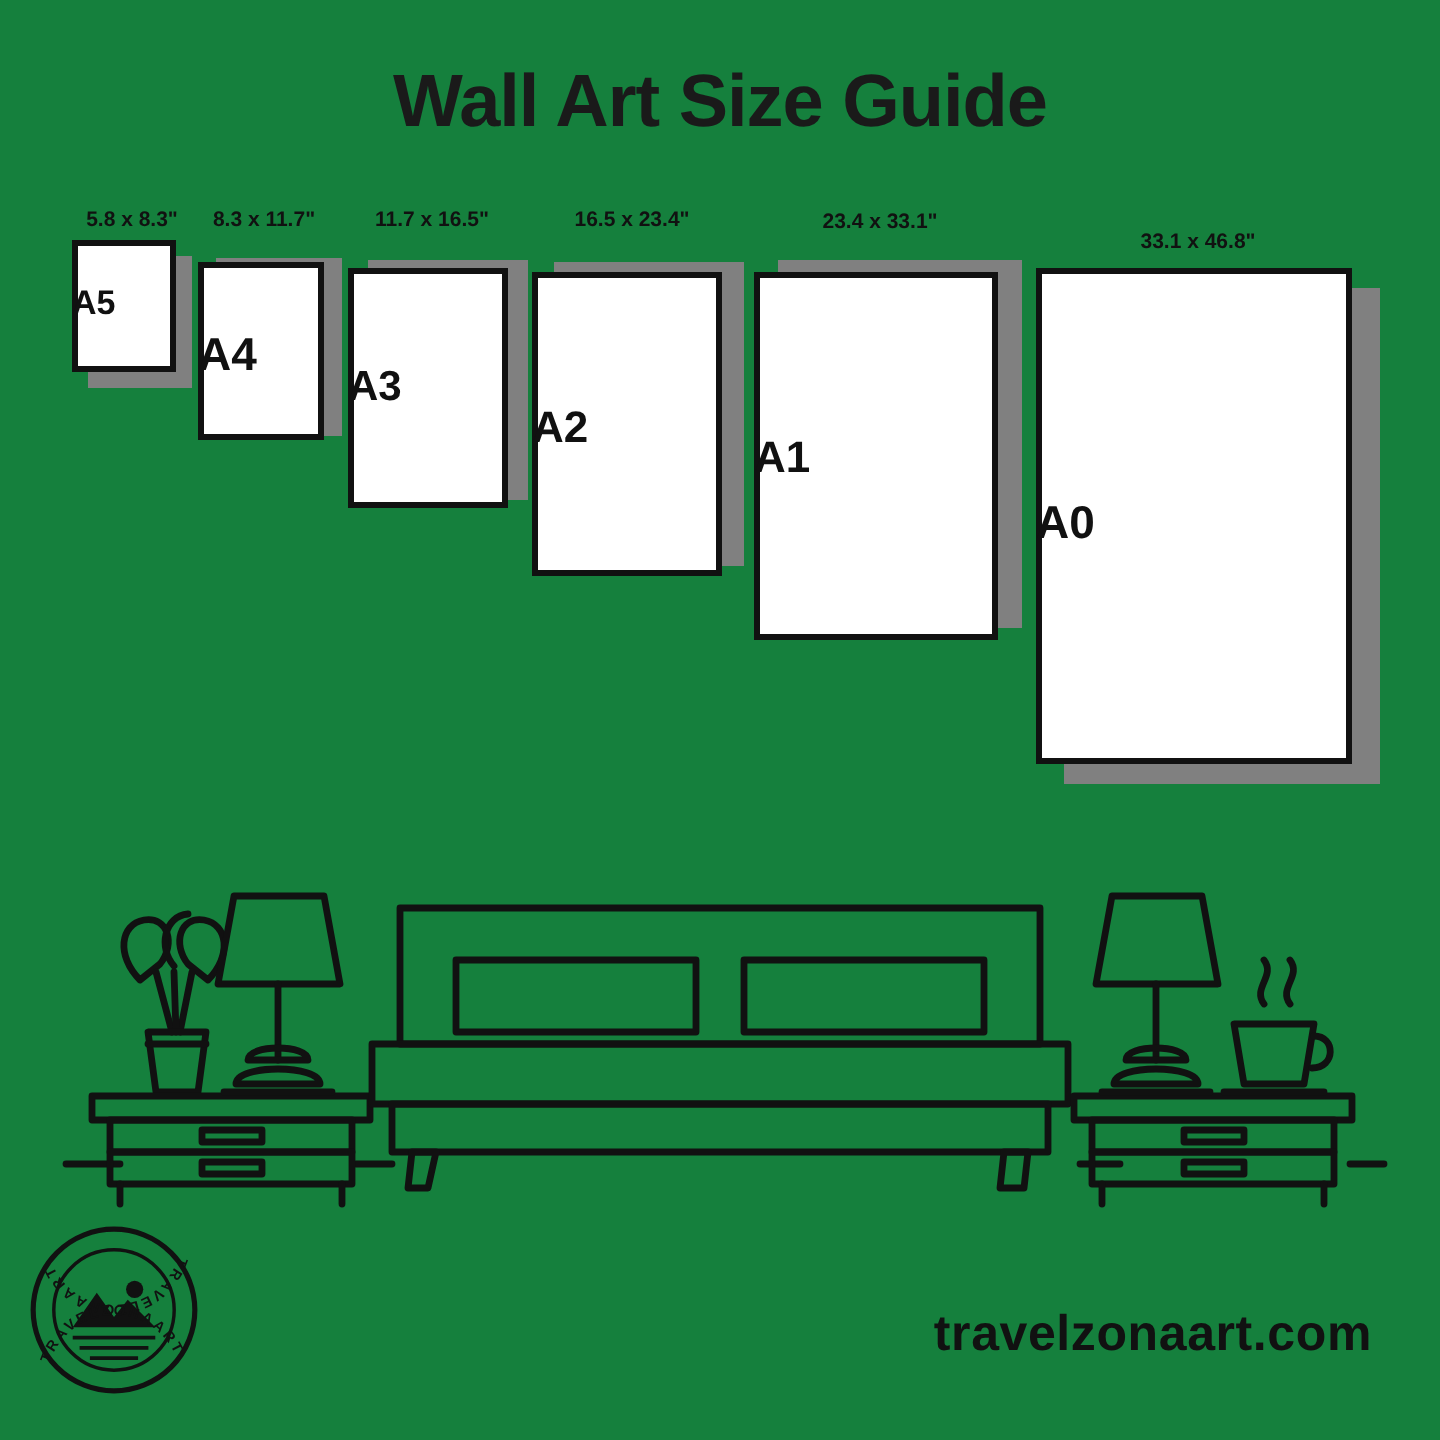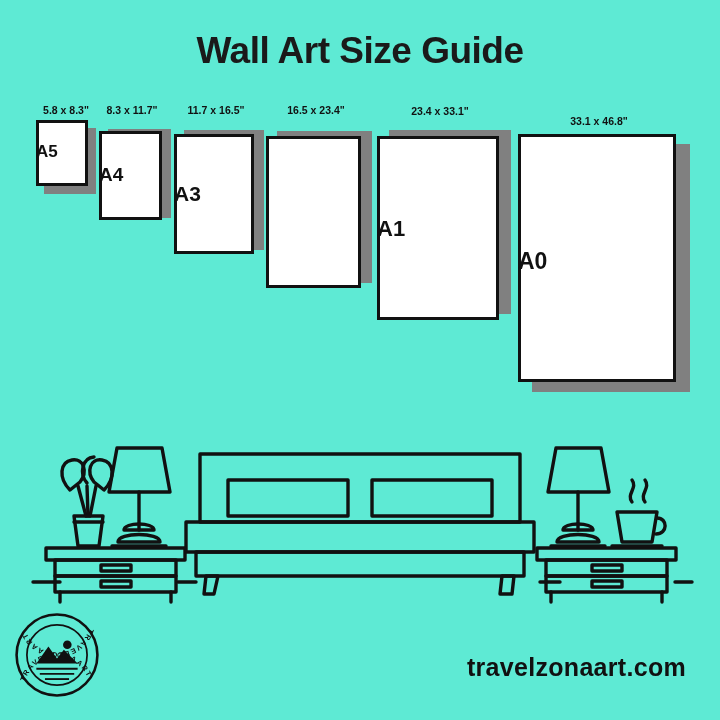--- a/index.html
+++ b/index.html
@@ -4,21 +4,21 @@
 <style>
   html, body {
     margin: 0;
     padding: 0;
     background: #ffffff;
   }
   #page {
     position: relative;
     width: 720px;
     height: 720px;
-    background: #5eead4;
+    background: #15803d;
     font-family: "Liberation Sans", sans-serif;
     overflow: hidden;
   }
 
   
   #title {
     position: absolute;
     top: 30px;
     left: 0;
     width: 720px;
@@ -113,34 +113,35 @@
       <div class="frame-dim" style="top:-16px;">5.8 x 8.3"</div>
       <div class="frame-shadow" style="left:8px; top:8px; width:52px; height:66px;"></div>
       <div class="frame-box" style="left:0; top:0; width:52px; height:66px;"></div>
       <div class="frame-label" style="top:22px; width:52px; font-size:17px;">A5</div>
     </div>
 
     <div class="frame-group" style="left:99px; top:120px; width:72px; height:104px;">
       <div class="frame-dim" style="top:-16px; width:66px;">8.3 x 11.7"</div>
       <div class="frame-shadow" style="left:9px; top:9px; width:63px; height:89px;"></div>
       <div class="frame-box" style="left:0; top:11px; width:63px; height:89px;"></div>
-      <div class="frame-label" style="top:44px; width:63px; font-size:19px;">A4</div>
+      <div class="frame-label" style="top:44px; width:63px; font-size:23px;">A4</div>
     </div>
 
     <div class="frame-group" style="left:174px; top:120px; width:90px; height:140px;">
       <div class="frame-dim" style="top:-16px; width:84px;">11.7 x 16.5"</div>
       <div class="frame-shadow" style="left:10px; top:10px; width:80px; height:120px;"></div>
       <div class="frame-box" style="left:0; top:14px; width:80px; height:120px;"></div>
       <div class="frame-label" style="top:62px; width:80px; font-size:21px;">A3</div>
     </div>
 
     <div class="frame-group" style="left:266px; top:120px; width:106px; height:180px;">
       <div class="frame-dim" style="top:-16px; width:100px;">16.5 x 23.4"</div>
       <div class="frame-shadow" style="left:11px; top:11px; width:95px; height:152px;"></div>
       <div class="frame-box" style="left:0; top:16px; width:95px; height:152px;"></div>
+      <div class="frame-label" style="top:81px; width:95px; font-size:22px;">A2</div>
     </div>
 
     <div class="frame-group" style="left:377px; top:118px; width:134px; height:215px;">
       <div class="frame-dim" style="top:-13px; width:126px;">23.4 x 33.1"</div>
       <div class="frame-shadow" style="left:12px; top:12px; width:122px; height:184px;"></div>
       <div class="frame-box" style="left:0; top:18px; width:122px; height:184px;"></div>
       <div class="frame-label" style="top:98px; width:144px; font-size:22px;">A1</div>
     </div>
 
     <div class="frame-group" style="left:518px; top:108px; width:172px; height:290px;">

